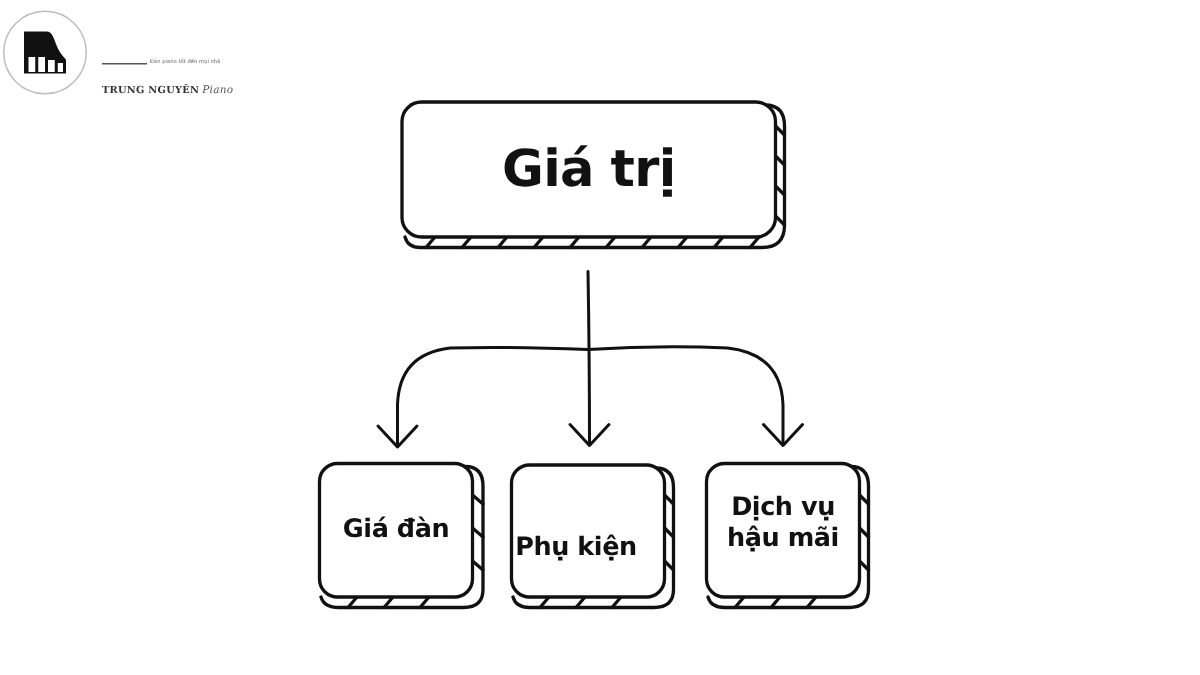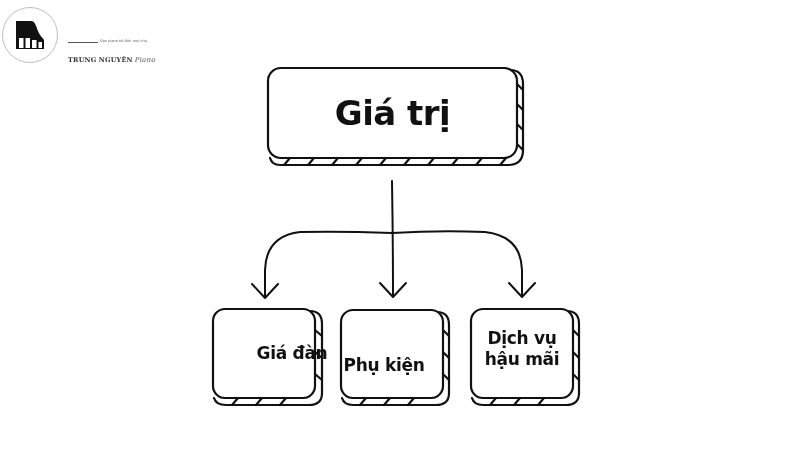--- a/index.html
+++ b/index.html
@@ -94,15 +94,15 @@
     <path d="M392 181 Q393 240 393 296"></path>
     <path d="M392 233 Q340 231 300 232 Q266 236 265 270 L265 297"></path>
     <path d="M392 233 Q440 230 485 232 Q521 236 522 270 L522 296"></path>
     <path d="M252 284 L265 298 L278 284"></path>
     <path d="M380 283 L393 297 L406 283"></path>
     <path d="M509 283 L522 297 L535 283"></path>
   </g>
 </svg>
 
 <div class="node-label root-label">Giá trị</div>
-<div class="node-label child-label" style="left:213px; top:309px; width:102px; height:89px;margin-left:28px;">Giá đàn</div>
+<div class="node-label child-label" style="left:213px; top:309px; width:102px; height:89px;">Giá đàn</div>
 <div class="node-label child-label" style="left:333px; top:310px; width:102px; height:111px;">Phụ kiện</div>
 <div class="node-label child-label" style="left:478px; top:309px; width:88px; height:79px;">Dịch vụ hậu mãi</div>
 
 </body></html>

